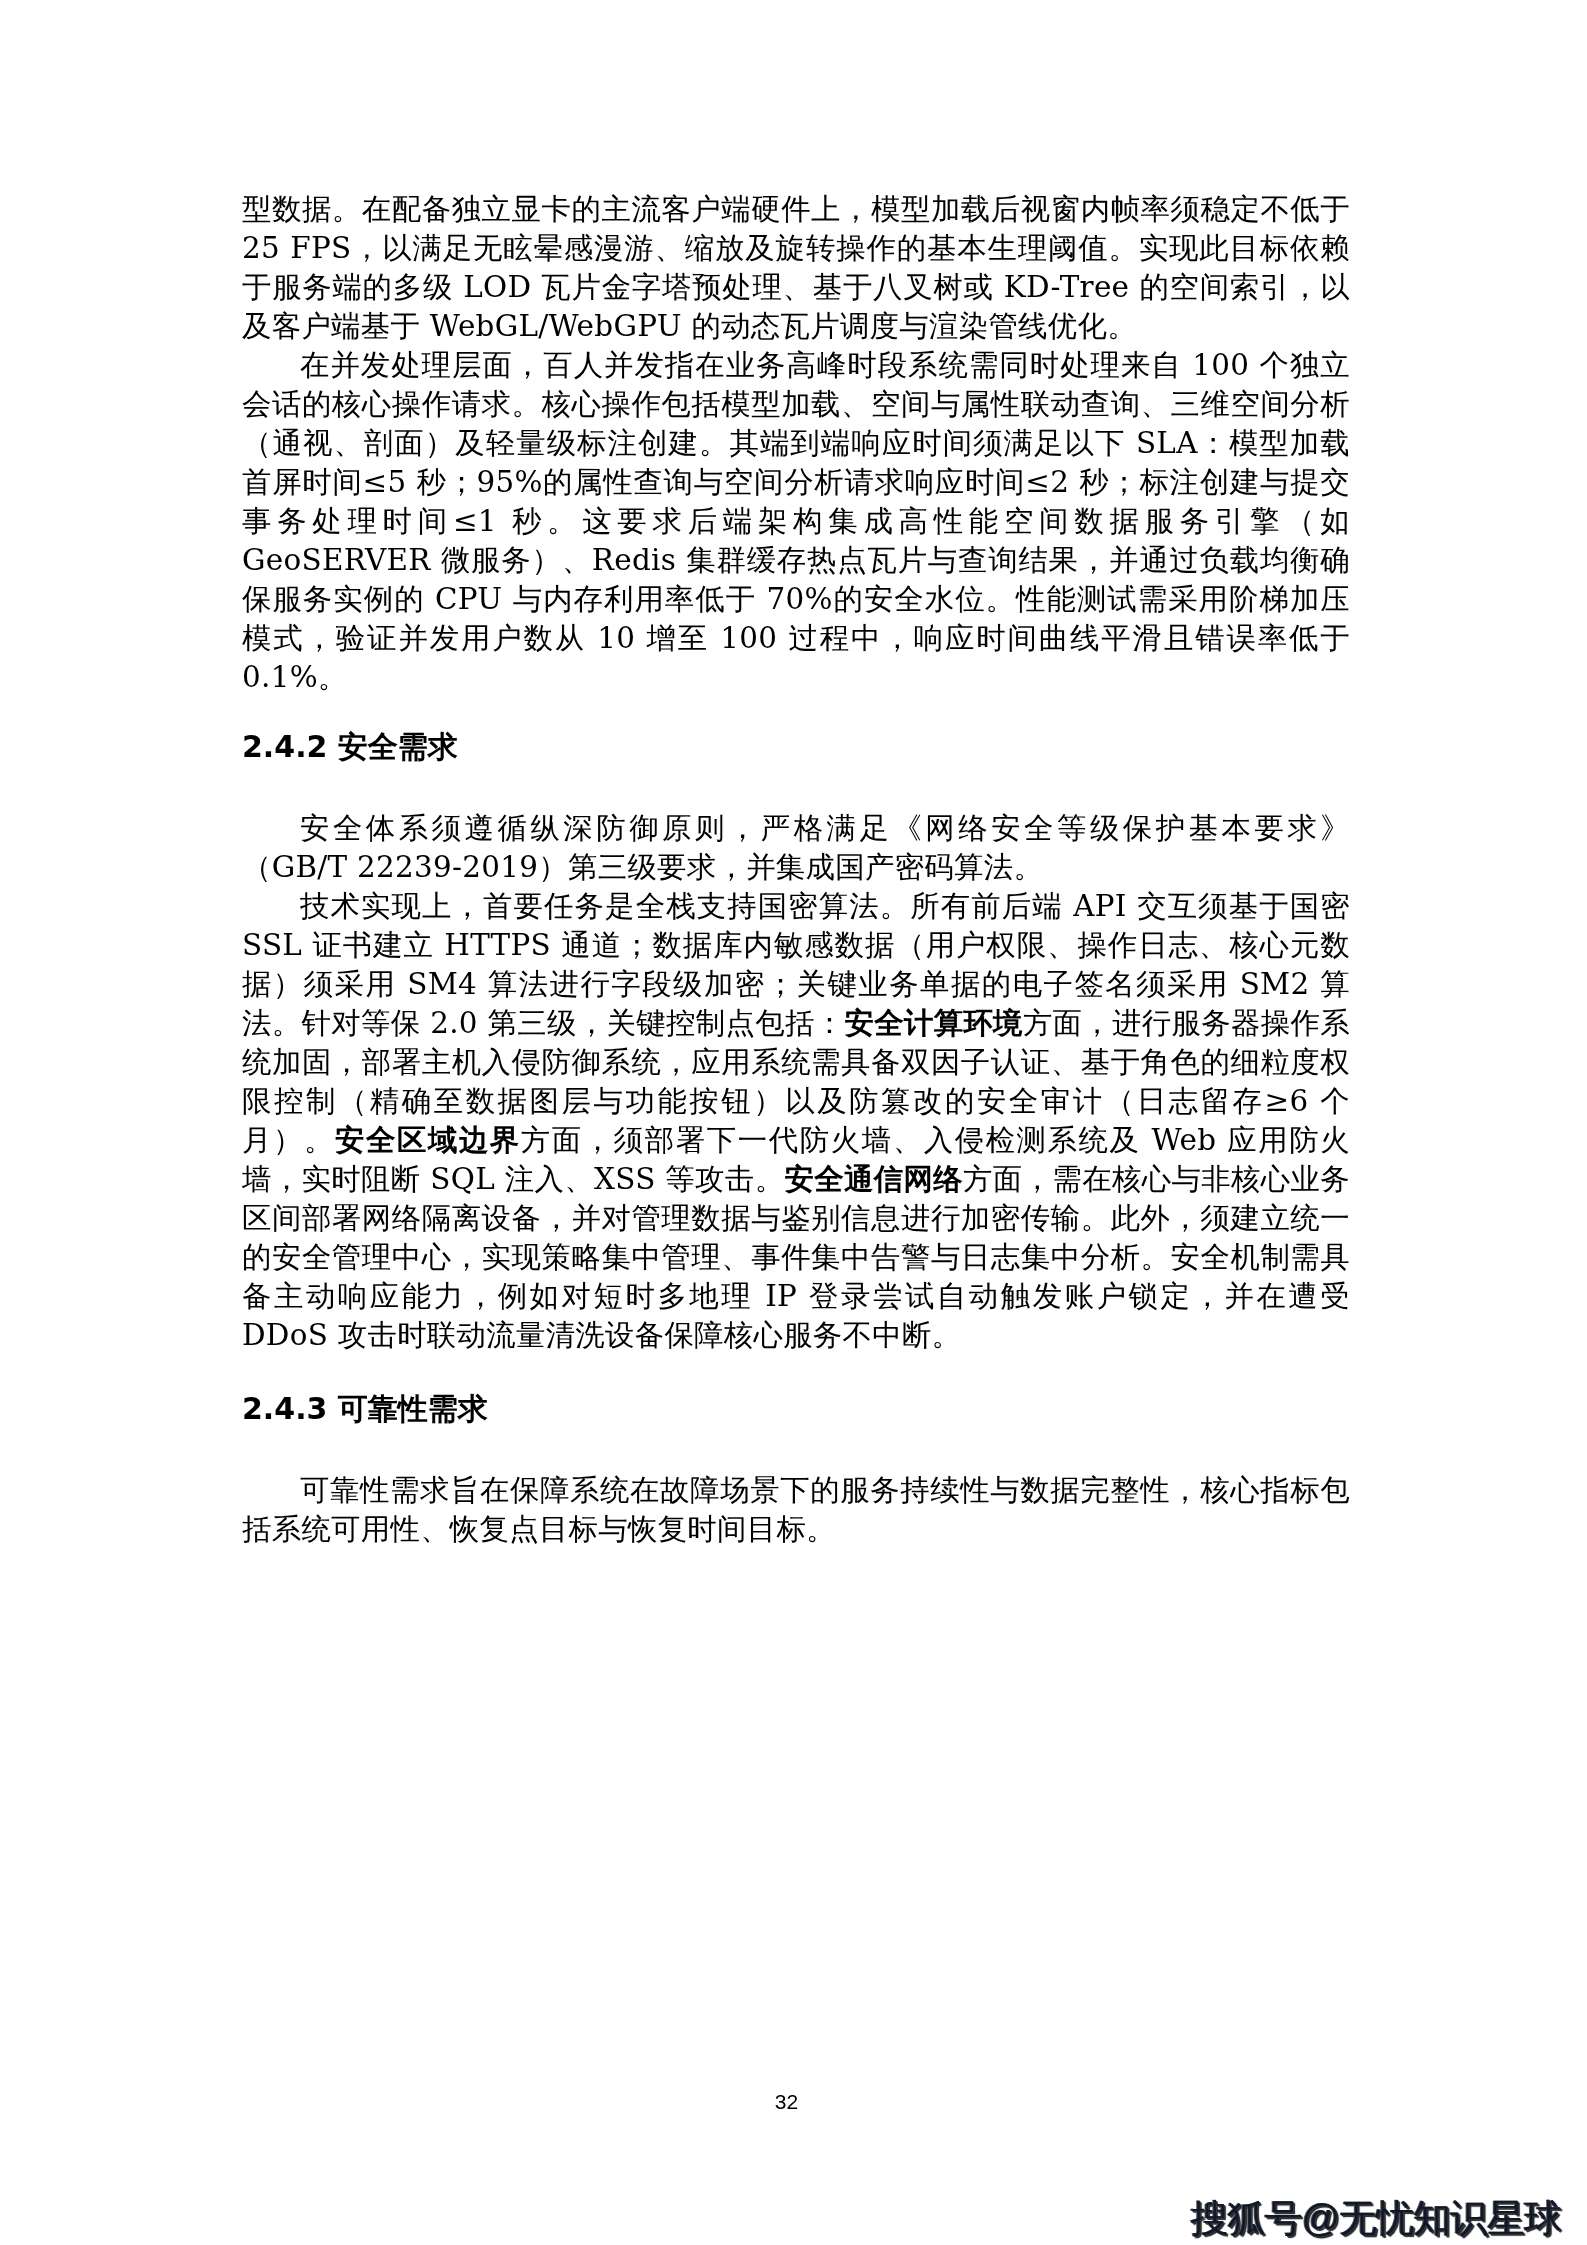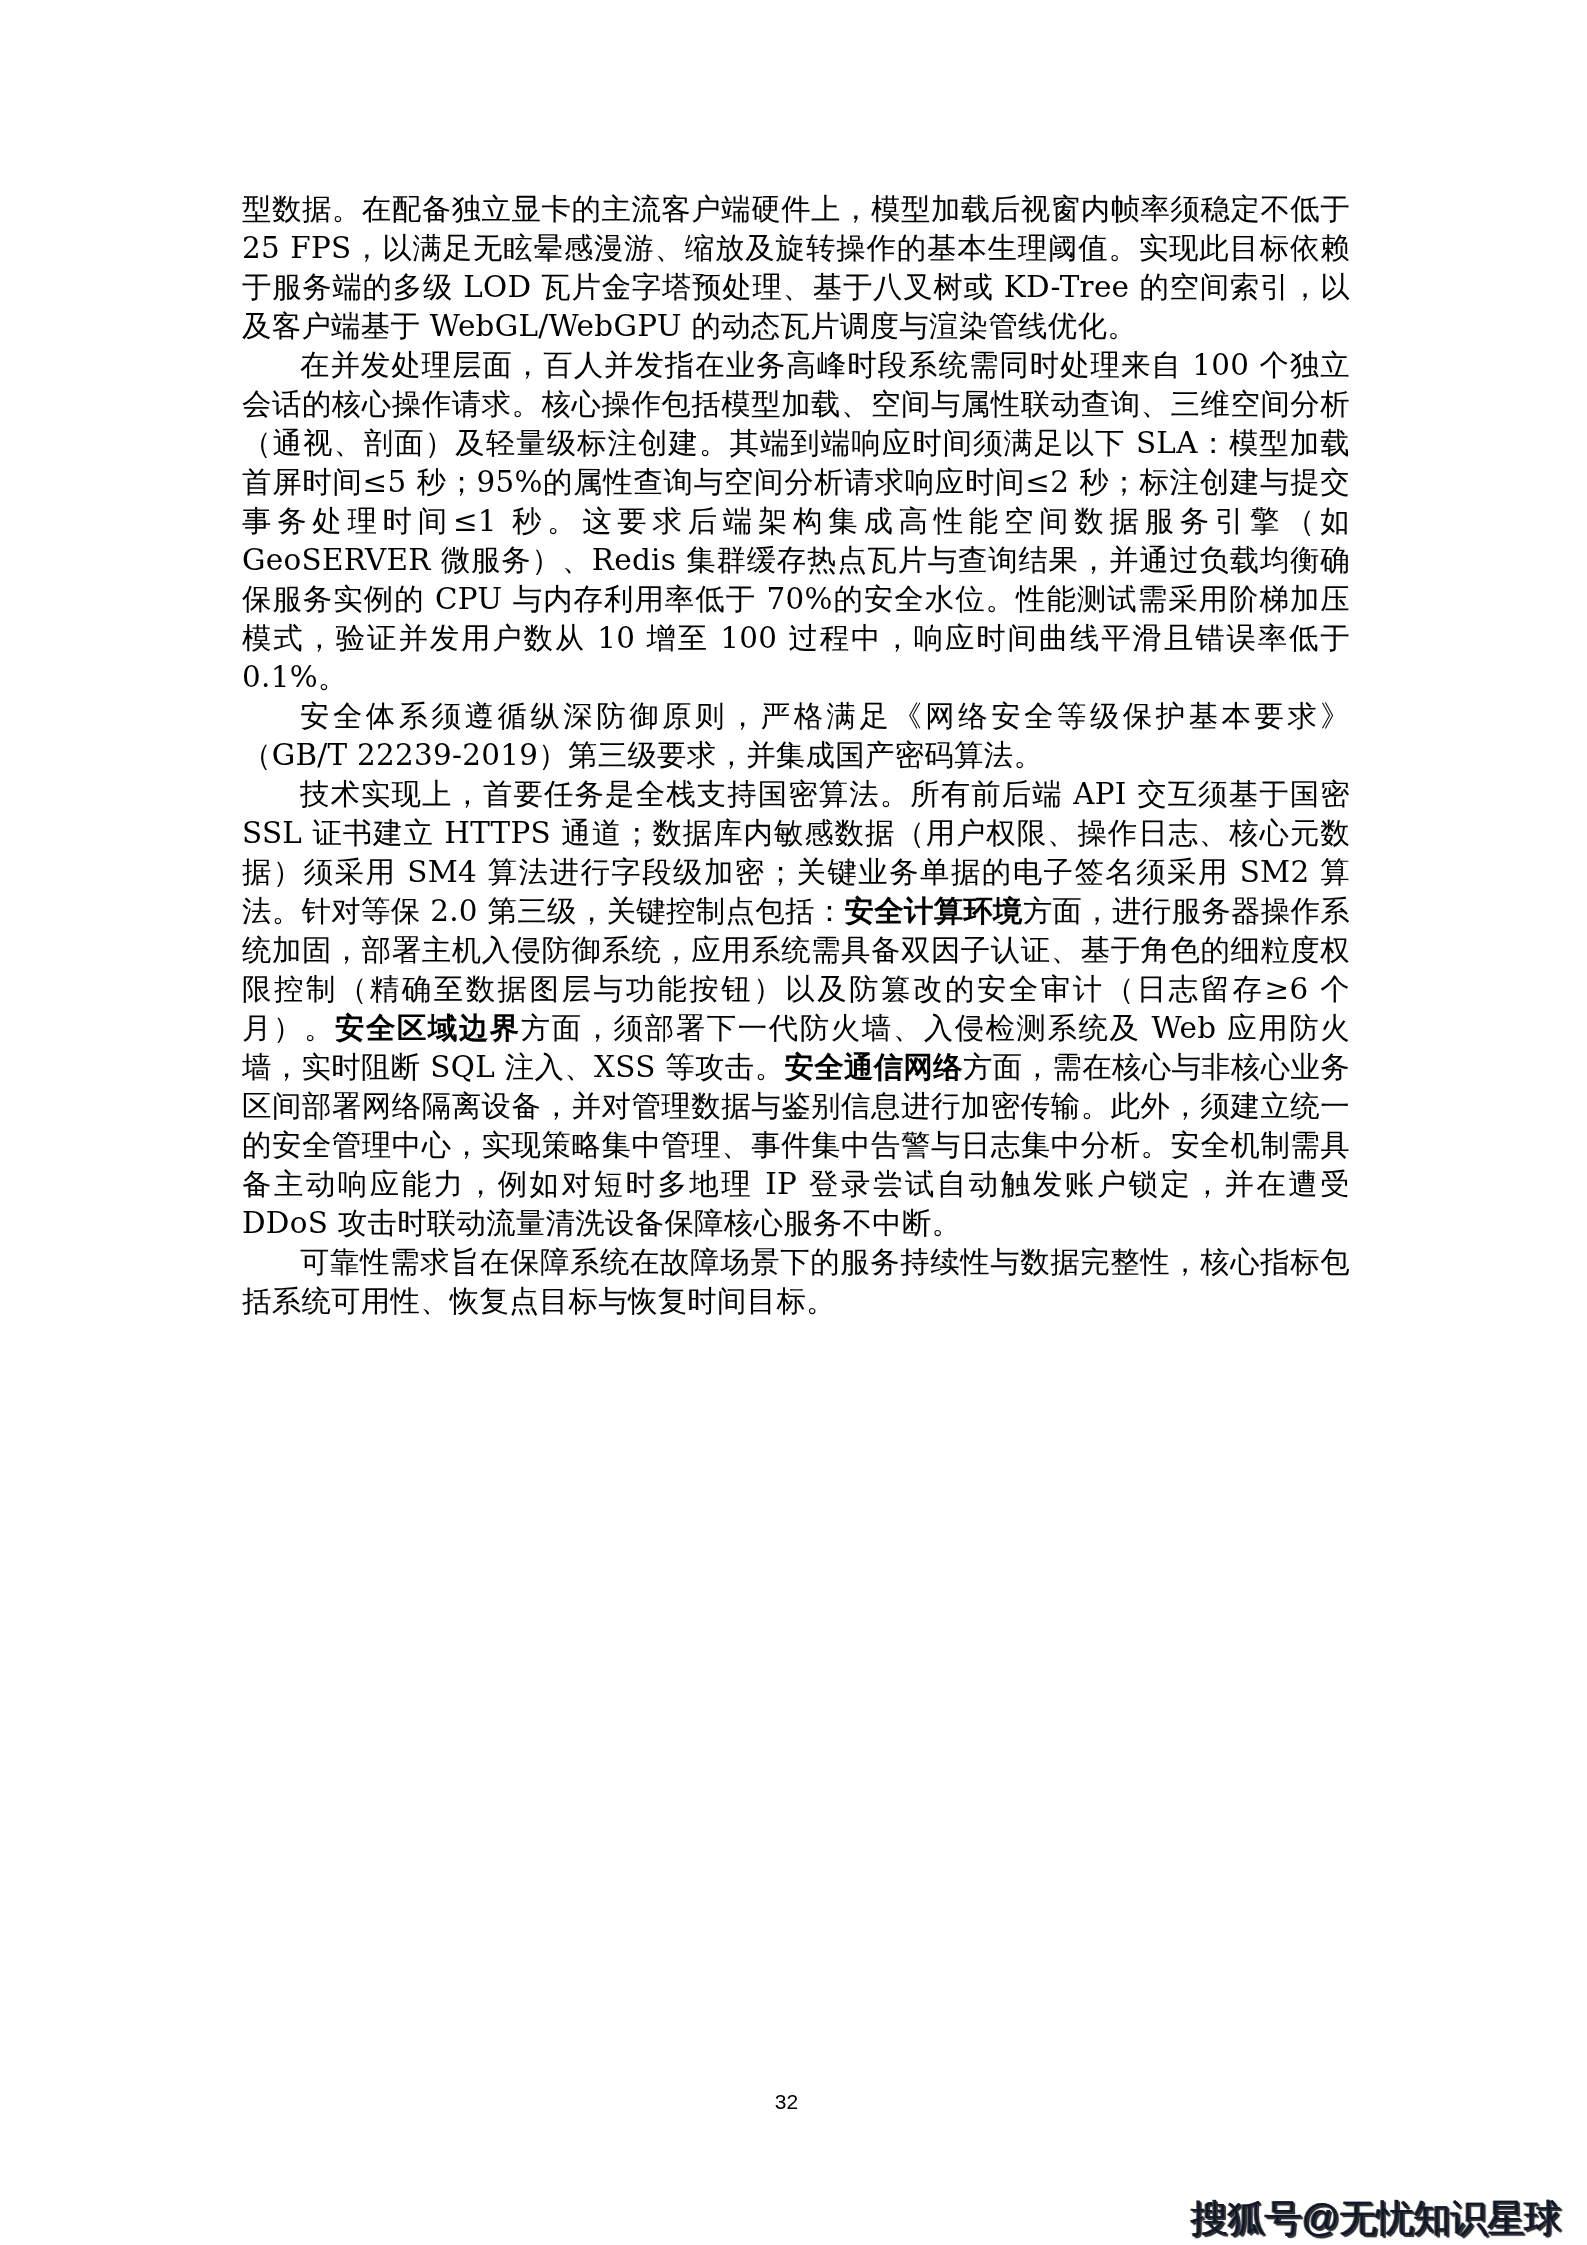--- a/index.html
+++ b/index.html
@@ -68,25 +68,27 @@
   </style>
 </head>
 <body>
 
 <div class="page">
 
   <p class="para">型数据。在配备独立显卡的主流客户端硬件上，模型加载后视窗内帧率须稳定不低于 25 FPS，以满足无眩晕感漫游、缩放及旋转操作的基本生理阈值。实现此目标依赖于服务端的多级 LOD 瓦片金字塔预处理、基于八叉树或 KD-Tree 的空间索引，以及客户端基于 WebGL/WebGPU 的动态瓦片调度与渲染管线优化。</p>
 
   <p class="para indent">在并发处理层面，百人并发指在业务高峰时段系统需同时处理来自 100 个独立会话的核心操作请求。核心操作包括模型加载、空间与属性联动查询、三维空间分析（通视、剖面）及轻量级标注创建。其端到端响应时间须满足以下 SLA：模型加载首屏时间≤5 秒；95%的属性查询与空间分析请求响应时间≤2 秒；标注创建与提交事务处理时间≤1 秒。这要求后端架构集成高性能空间数据服务引擎（如 GeoSERVER 微服务）、Redis 集群缓存热点瓦片与查询结果，并通过负载均衡确保服务实例的 CPU 与内存利用率低于 70%的安全水位。性能测试需采用阶梯加压模式，验证并发用户数从 10 增至 100 过程中，响应时间曲线平滑且错误率低于 0.1%。</p>
 
+  <h2 class="heading h-242">2.4.2 安全需求</h2>
 
   <p class="para indent">安全体系须遵循纵深防御原则，严格满足《网络安全等级保护基本要求》（GB/T 22239-2019）第三级要求，并集成国产密码算法。</p>
 
   <p class="para indent"><span>技术实现上，首要任务是全栈支持国密算法。所有前后端 API 交互须基于国密 SSL 证书建立 HTTPS 通道；数据库内敏感数据（用户权限、操作日志、核心元数据）须采用 SM4 算法进行字段级加密；关键业务单据的电子签名须采用 SM2 算法。针对等保 2.0 第三级，关键控制点包括：</span><b>安全计算环境</b><span>方面，进行服务器操作系统加固，部署主机入侵防御系统，应用系统需具备双因子认证、基于角色的细粒度权限控制（精确至数据图层与功能按钮）以及防篡改的安全审计（日志留存≥6 个月）。</span><b>安全区域边界</b><span>方面，须部署下一代防火墙、入侵检测系统及 Web 应用防火墙，实时阻断 SQL 注入、XSS 等攻击。</span><b>安全通信网络</b><span>方面，需在核心与非核心业务区间部署网络隔离设备，并对管理数据与鉴别信息进行加密传输。此外，须建立统一的安全管理中心，实现策略集中管理、事件集中告警与日志集中分析。安全机制需具备主动响应能力，例如对短时多地理 IP 登录尝试自动触发账户锁定，并在遭受 DDoS 攻击时联动流量清洗设备保障核心服务不中断。</span></p>
 
+  <h2 class="heading h-243">2.4.3 可靠性需求</h2>
 
   <p class="para indent">可靠性需求旨在保障系统在故障场景下的服务持续性与数据完整性，核心指标包括系统可用性、恢复点目标与恢复时间目标。</p>
 
 </div>
 
 <div class="page-number">32</div>
 
 <div class="watermark">搜狐号@无忧知识星球</div>
 
 </body></html>

